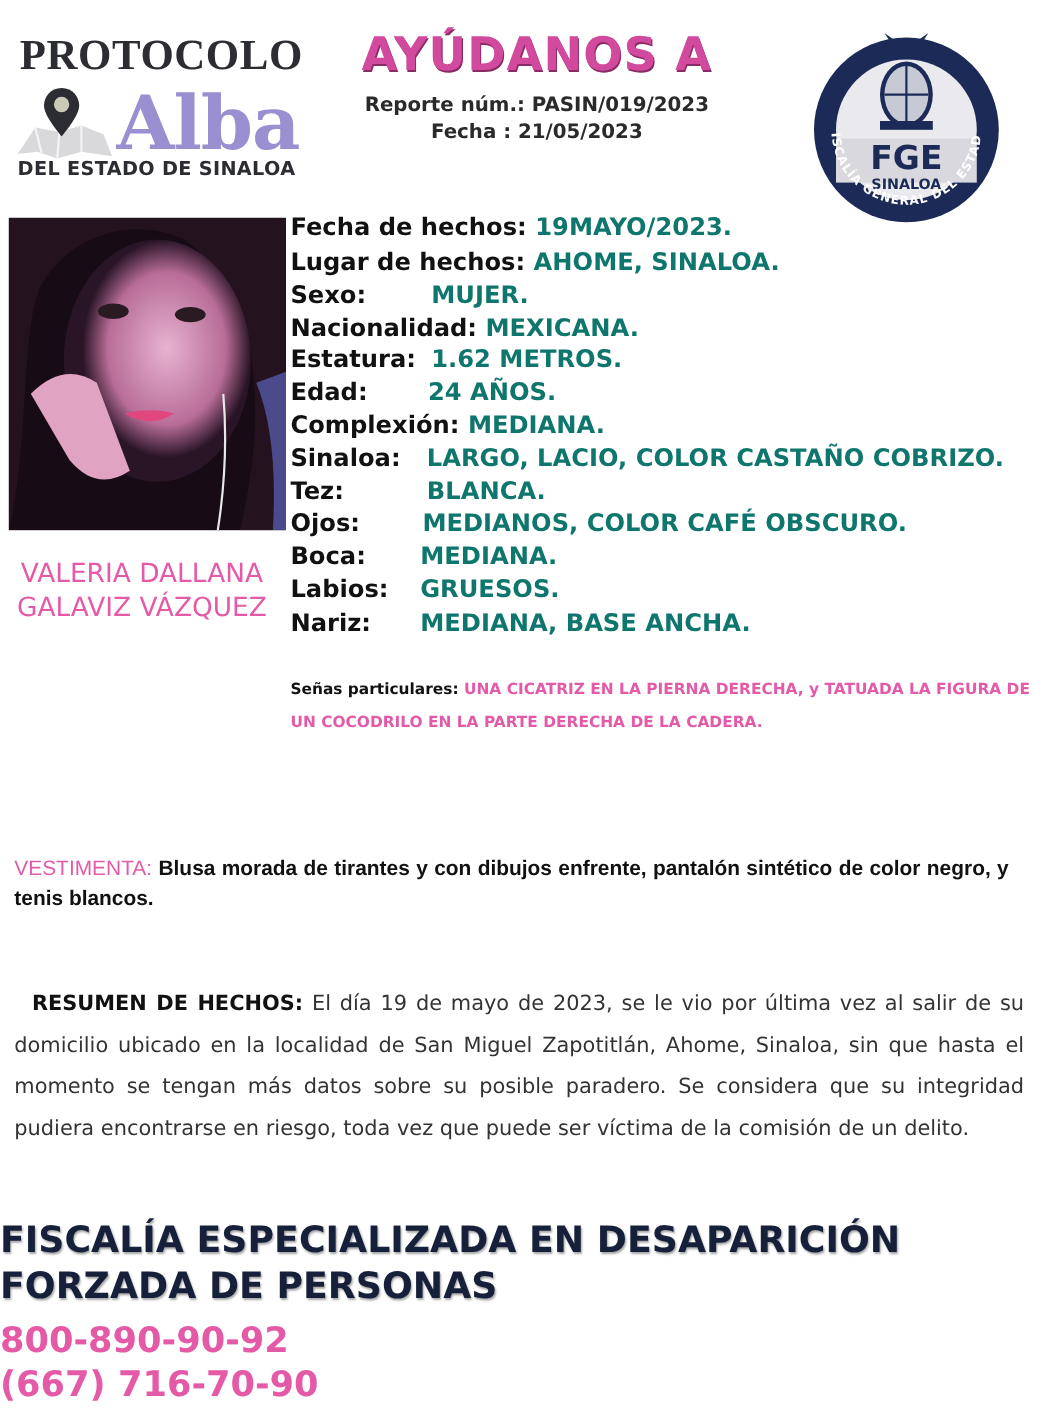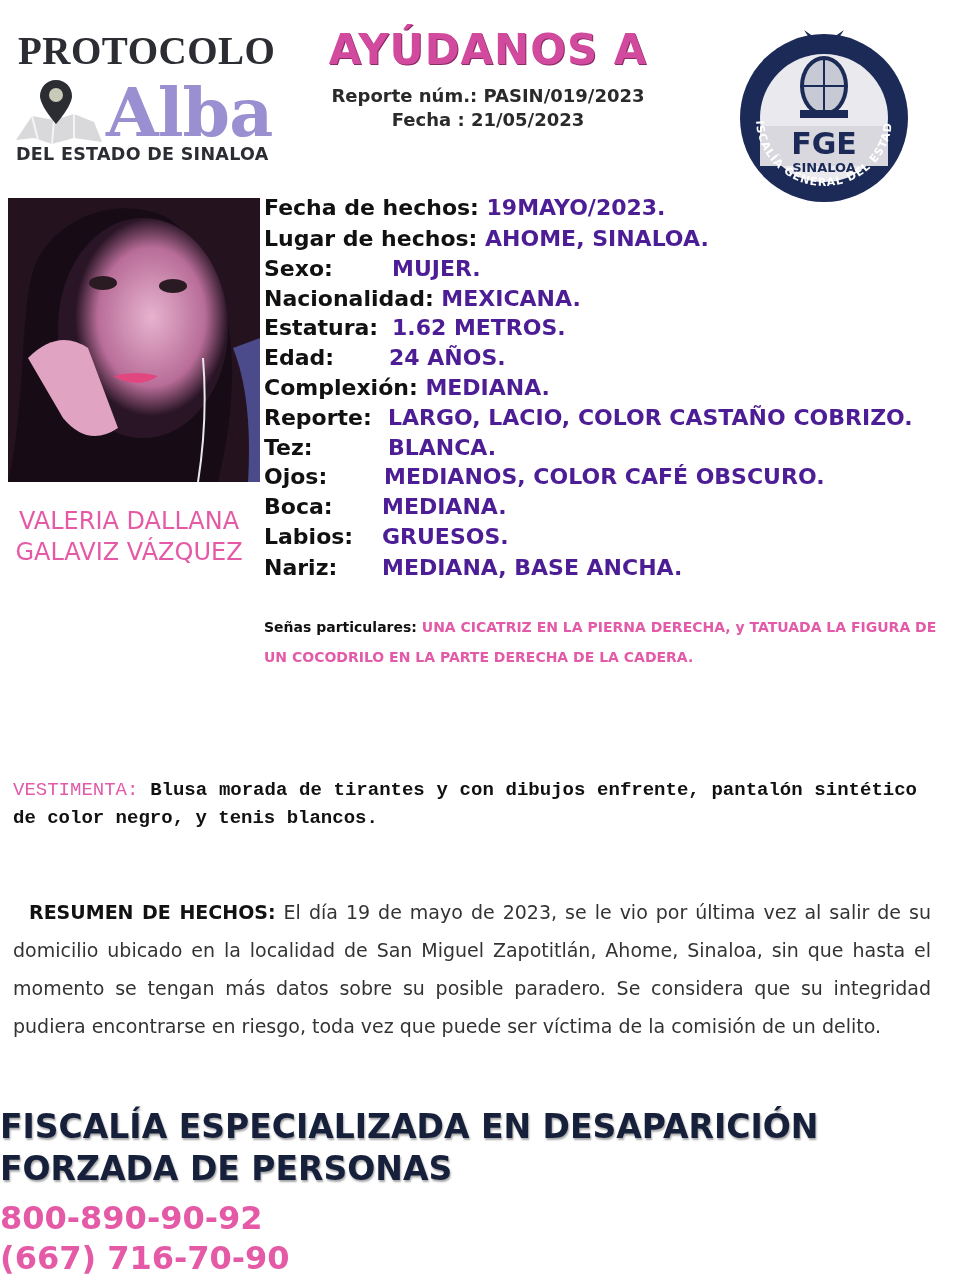--- a/index.html
+++ b/index.html
@@ -21,27 +21,27 @@
   .report-line { font-family:"DejaVu Sans", sans-serif; font-weight:bold; font-size:18px; line-height:24px; color:#2a2a2a; }
 
   
   .fge-seal { left:734px; top:8px; width:180px; height:200px; }
 
   
   .photo { left:8px; top:198px; width:252px; height:284px; overflow:hidden; background:#1a0f1a; }
   .person-name { left:0; top:486px; width:258px; text-align:center; font-family:"DejaVu Sans", sans-serif; font-size:24px; line-height:31px; color:#e45aa6;margin-top:20px; }
   .field { font-family:"DejaVu Sans", sans-serif; font-weight:bold; font-size:22px; line-height:30px; white-space:nowrap; position:absolute; }
   .field .lbl { color:#111; }
-  .field .val { color:#4c1d95; }
+  .field .val { color:#0f766e; }
 
   .senas { left:264px; top:612px; width:690px; font-family:"DejaVu Sans", sans-serif; font-weight:bold; font-size:14px; line-height:30px; }
   .senas .lbl { color:#111; }
   .senas .val { color:#e25aa8; }
 
-  .vestimenta { left:13px; top:776px; width:904px; font-family:Liberation Mono, monospace; font-weight:bold; font-size:19px; line-height:28px; text-align:justify; color:#111; }
+  .vestimenta { left:13px; top:776px; width:904px; font-family:Liberation Sans, sans-serif; font-weight:bold; font-size:19px; line-height:28px; text-align:justify; color:#111; }
   .vestimenta .lbl { color:#e25aa8; font-weight:normal; }
 
   .resumen { left:13px; top:893px; width:918px; font-family:"DejaVu Sans", sans-serif; font-size:19px; line-height:38px; text-align:justify; color:#333; }
   .resumen .lbl { font-weight:bold; color:#111;margin-left:16px; }
 
   .footer { left:0; top:1106px; width:960px; text-align:left; }
   .footer-title { font-family:"DejaVu Sans", sans-serif; font-weight:bold; font-size:33px; line-height:42px; color:#16203a; text-shadow:1px 2px 2px rgba(0,0,0,0.35); }
   .phone { font-family:"DejaVu Sans", sans-serif; font-weight:bold; font-size:32px; line-height:40px; color:#e45aa6; }
 </style>
 </head>
@@ -114,21 +114,21 @@
   <div>GALAVIZ VÁZQUEZ</div>
 </div>
 
 <div class="field abs" style="left:264px; top:193px;"><span class="lbl">Fecha de hechos:</span> <span class="val">19MAYO/2023.</span></div>
 <div class="field abs" style="left:264px; top:224px;"><span class="lbl">Lugar de hechos:</span> <span class="val">AHOME, SINALOA.</span></div>
 <div class="field abs" style="left:264px; top:254px;"><span class="lbl">Sexo:</span><span class="val" style="position:absolute; left:128px;">MUJER.</span></div>
 <div class="field abs" style="left:264px; top:284px;"><span class="lbl">Nacionalidad:</span> <span class="val">MEXICANA.</span></div>
 <div class="field abs" style="left:264px; top:313px;"><span class="lbl">Estatura:</span><span class="val" style="position:absolute; left:128px;">1.62 METROS.</span></div>
 <div class="field abs" style="left:264px; top:343px;"><span class="lbl">Edad:</span><span class="val" style="position:absolute; left:125px;">24 AÑOS.</span></div>
 <div class="field abs" style="left:264px; top:373px;"><span class="lbl">Complexión:</span> <span class="val">MEDIANA.</span></div>
-<div class="field abs" style="left:264px; top:403px;"><span class="lbl">Reporte:</span><span class="val" style="position:absolute; left:124px;">LARGO, LACIO, COLOR CASTAÑO COBRIZO.</span></div>
+<div class="field abs" style="left:264px; top:403px;"><span class="lbl">Sinaloa:</span><span class="val" style="position:absolute; left:124px;">LARGO, LACIO, COLOR CASTAÑO COBRIZO.</span></div>
 <div class="field abs" style="left:264px; top:433px;"><span class="lbl">Tez:</span><span class="val" style="position:absolute; left:124px;">BLANCA.</span></div>
 <div class="field abs" style="left:264px; top:462px;"><span class="lbl">Ojos:</span><span class="val" style="position:absolute; left:120px;">MEDIANOS, COLOR CAFÉ OBSCURO.</span></div>
 <div class="field abs" style="left:264px; top:492px;"><span class="lbl">Boca:</span><span class="val" style="position:absolute; left:118px;">MEDIANA.</span></div>
 <div class="field abs" style="left:264px; top:522px;"><span class="lbl">Labios:</span><span class="val" style="position:absolute; left:118px;">GRUESOS.</span></div>
 <div class="field abs" style="left:264px; top:553px;"><span class="lbl">Nariz:</span><span class="val" style="position:absolute; left:118px;">MEDIANA, BASE ANCHA.</span></div>
 
 <div class="abs senas">
   <span class="lbl">Señas particulares:</span>
   <span class="val">UNA CICATRIZ EN LA PIERNA DERECHA, y TATUADA LA FIGURA DE UN COCODRILO EN LA PARTE DERECHA DE LA CADERA.</span>
 </div>

